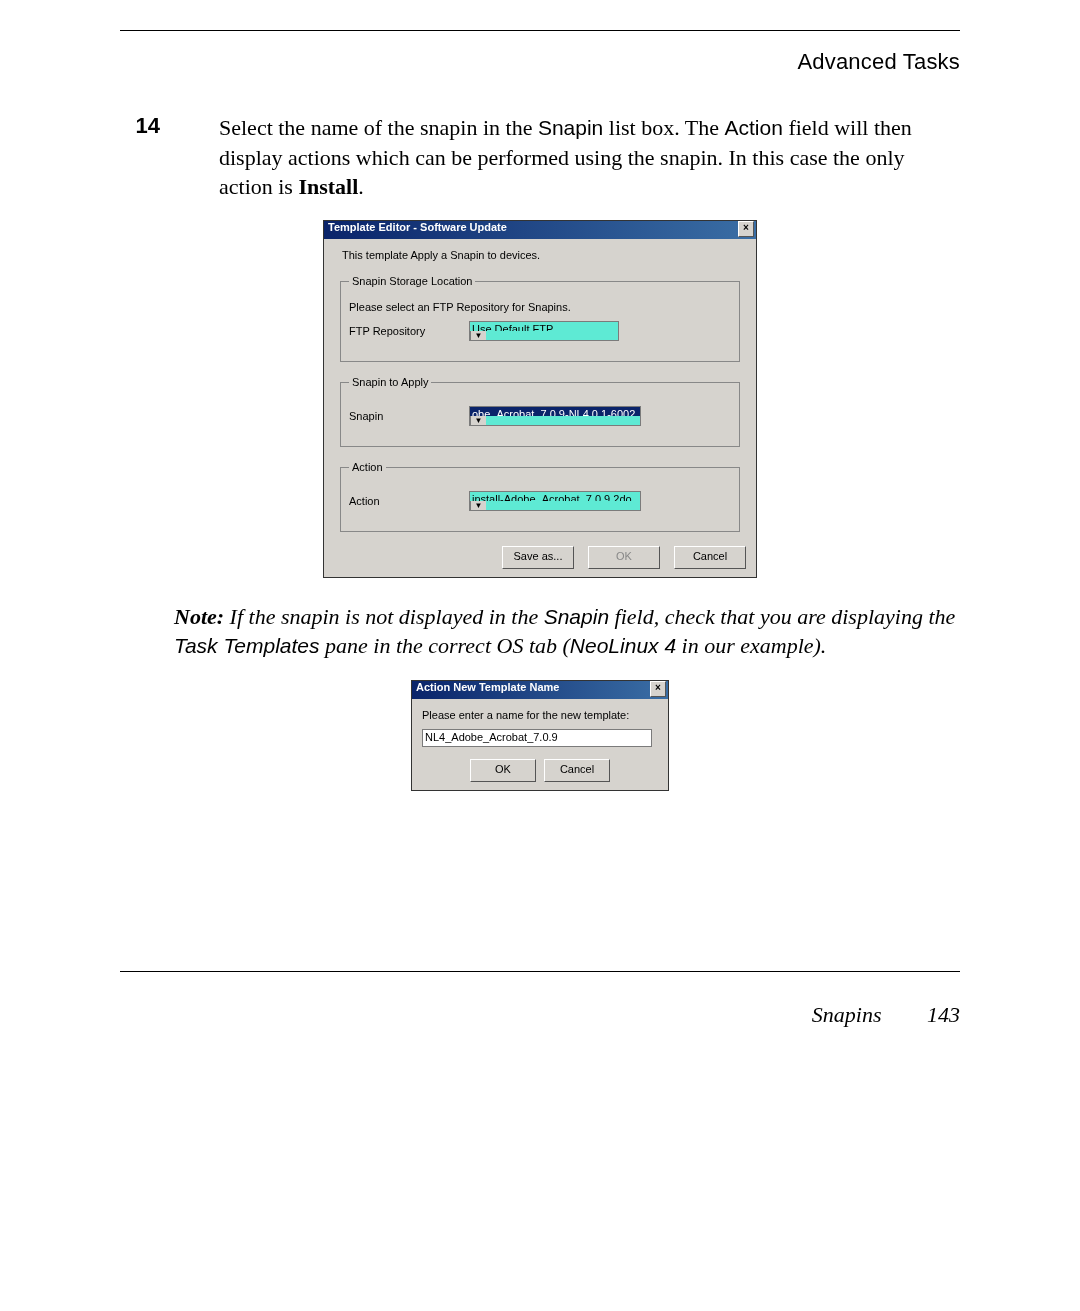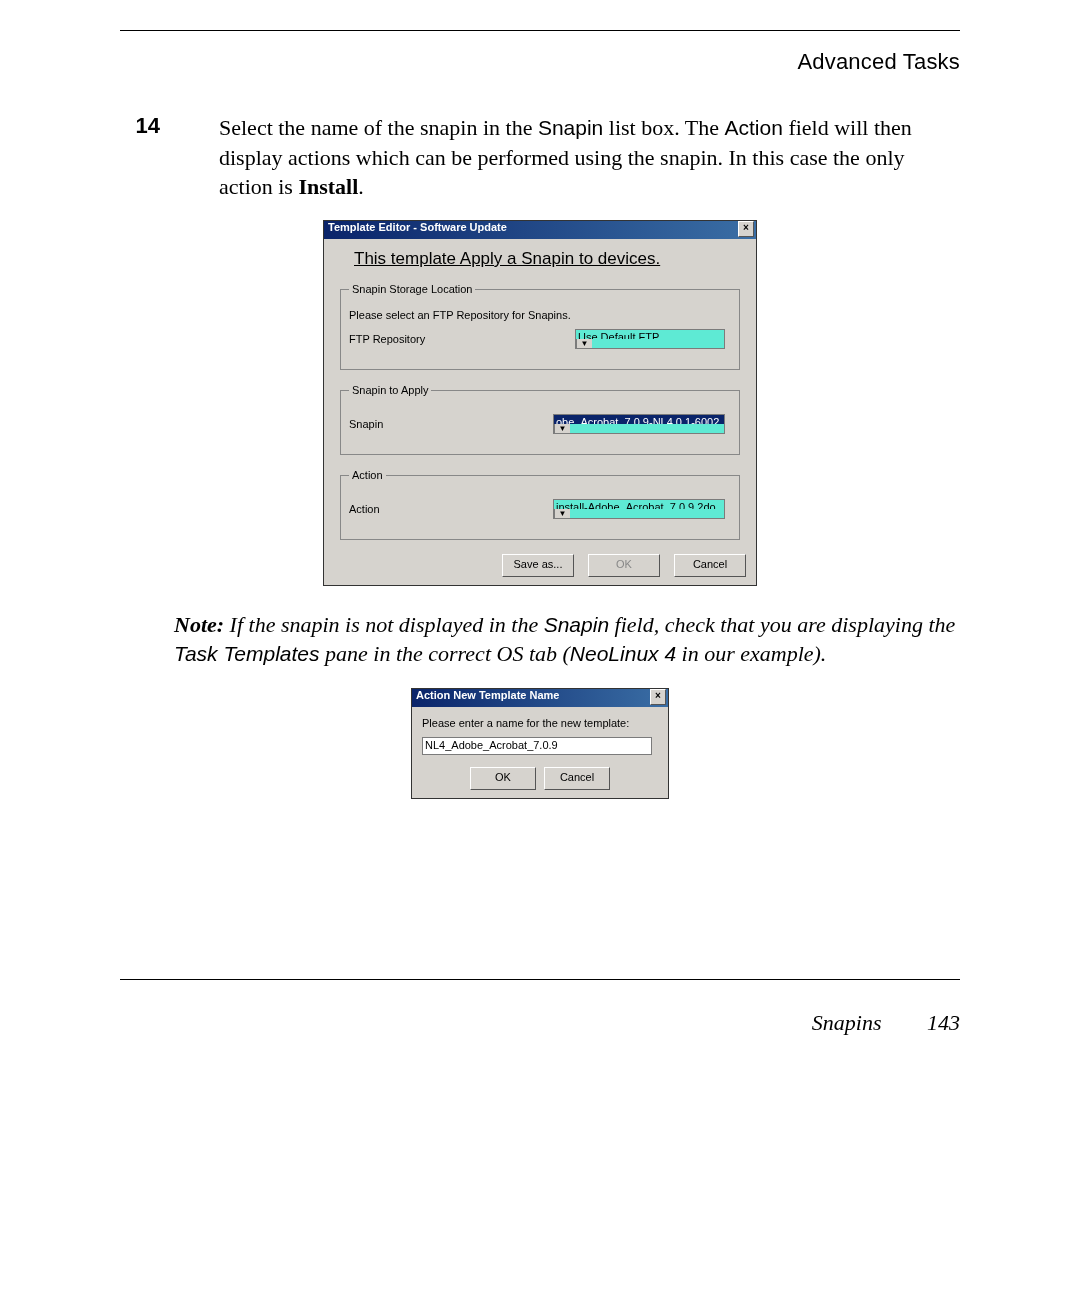--- a/index.html
+++ b/index.html
@@ -118,38 +118,36 @@
     font-size: 11px;
     background: #d6d3ce;
     margin-right: 0;
     margin-bottom: -1px;
   }
   .tab.active {
     background: #d6d3ce;
     border-bottom: 1px solid #d6d3ce;
   }
   .desc {
-    margin: 0 4px 14px 20px;
-    font-size: 17px;
-    text-decoration: underline;
+    margin: 0 4px 14px 8px;
+    font-size: 11px;
   }
   fieldset.fs {
     border: 1px solid #888;
     margin: 0 6px 14px 6px;
     padding: 14px 14px 20px 8px;
   }
   fieldset.fs legend {
     font-size: 11px;
     padding: 0 3px;
   }
   .row {
     display: flex;
     align-items: center;
     margin-top: 8px;
-    justify-content: space-between;
   }
   .row-label {
     width: 120px;
     font-size: 11px;
   }
   .select {
     display: flex;
     align-items: stretch;
     height: 18px;
     width: 148px;

